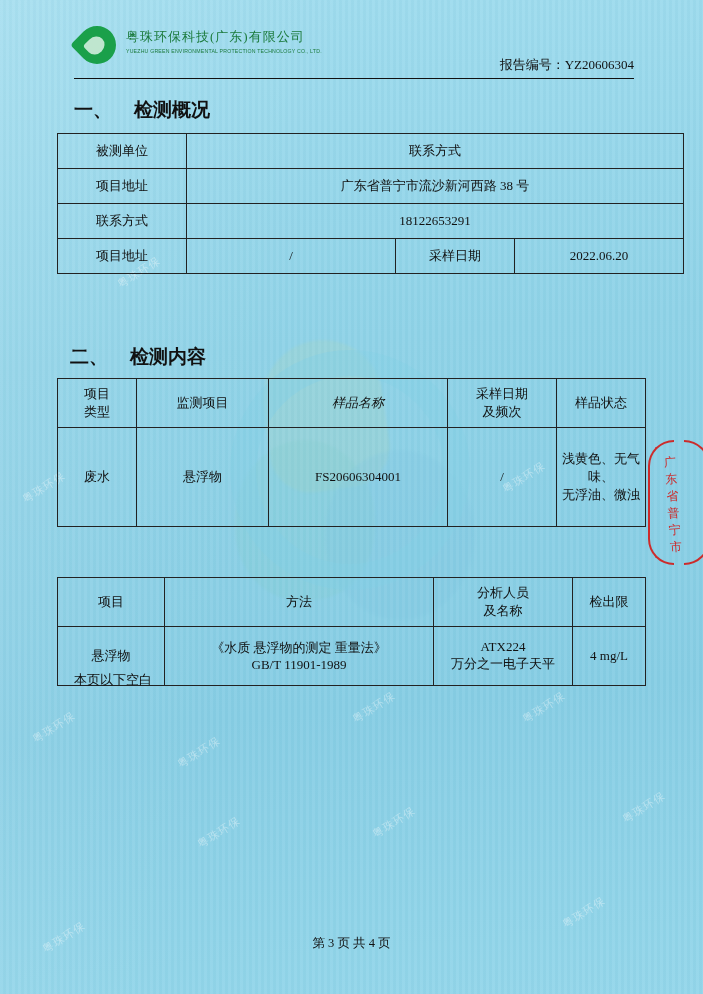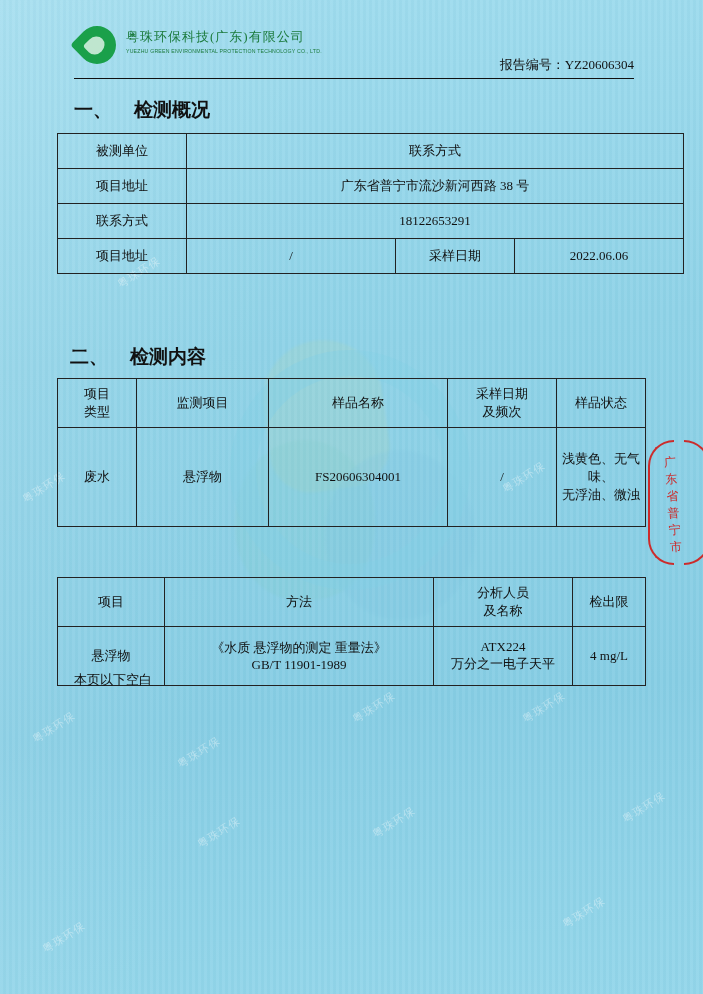--- a/index.html
+++ b/index.html
@@ -295,38 +295,38 @@
       <td colspan="3">广东省普宁市流沙新河西路 38 号</td>
     </tr>
     <tr>
       <td class="lbl">联系方式</td>
       <td colspan="3">18122653291</td>
     </tr>
     <tr>
       <td class="lbl">项目地址</td>
       <td style="width:200px;">/</td>
       <td style="width:110px;">采样日期</td>
-      <td>2022.06.06</td>
+      <td>2022.06.20</td>
     </tr>
   </tbody>
     </table>
 
   <div class="sec-heading" style="left:70px; top:344px;">
     <span class="num">二、</span><span>检测内容</span>
   </div>
 
   <table class="doc t2">
     <tbody>
         <tr>
       <td style="width:70px; height:42px;">
         <div>项目</div>
         <div>类型</div>
       </td>
       <td style="width:123px;">监测项目</td>
-      <td style="width:170px;">样品名称</td>
+      <td style="width:170px;font-style:italic;">样品名称</td>
       <td style="width:100px;">
         <div>采样日期</div>
         <div>及频次</div>
       </td>
       <td>样品状态</td>
     </tr>
     <tr>
       <td style="height:92px;">废水</td>
       <td>悬浮物</td>
       <td>FS20606304001</td>
@@ -374,14 +374,15 @@
     <div class="chars">
       <div>广</div>
       <div>东</div>
       <div>省</div>
       <div>普</div>
       <div>宁</div>
       <div>市</div>
     </div>
   </div>
 
+  <div class="footer">第 3 页 共 4 页</div>
 
 </div>
 
 </body></html>

